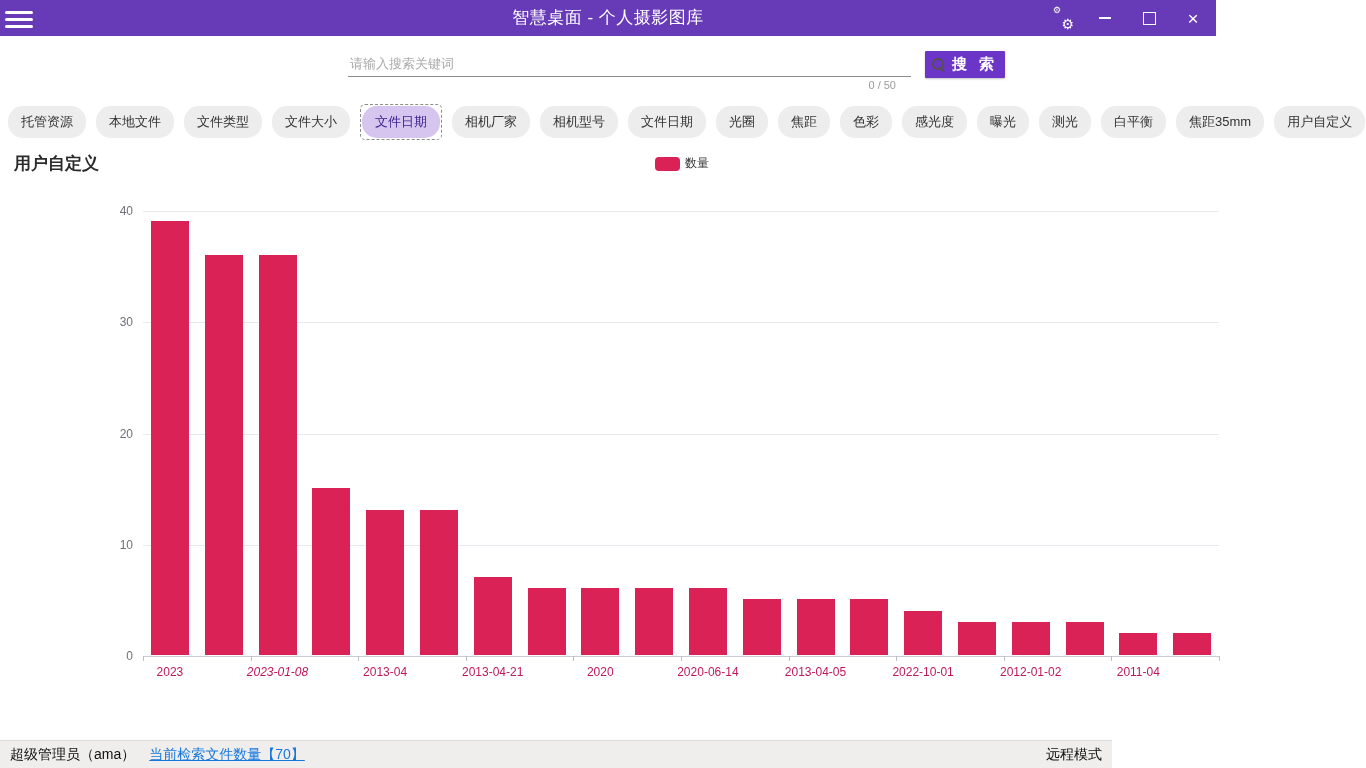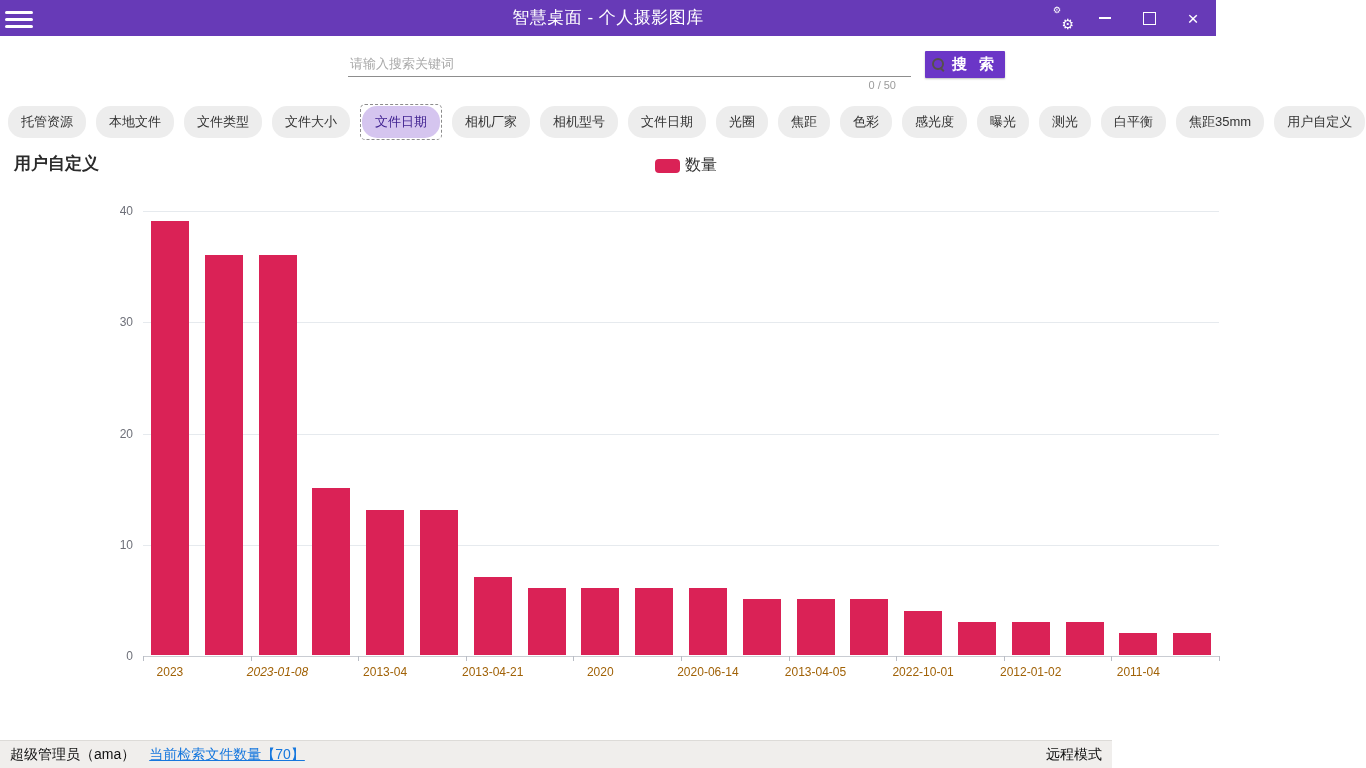--- a/index.html
+++ b/index.html
@@ -40,29 +40,29 @@
   
   #chips{position:absolute;left:8px;top:104px;width:1352px;display:flex;flex-wrap:nowrap;gap:10px;align-items:center;}
   .chip{background:#ededed;border-radius:15px;padding:7px 13px;font-size:13px;color:#333;white-space:nowrap;cursor:pointer;}
   .chip-selected-wrap{border:1px dashed #8c8c8c;border-radius:5px;padding:1px;}
   .chip-selected{background:var(--selected-chip-bg,#d5c5ef);color:var(--selected-chip-text,#3e1f8f);}
 
   
   #chart-title{position:absolute;left:14px;top:152px;font-size:17px;font-weight:bold;color:#2b2b2b;}
   #legend{position:absolute;left:655px;top:155px;display:flex;align-items:center;gap:5px;cursor:pointer;}
   #legend .swatch{width:25px;height:14px;border-radius:4px;background:var(--bar-color,#da2256);}
-  #legend .legend-label{font-size:16px;color:#333;}
+  #legend .legend-label{font-size:12px;color:#333;}
 
   #plot{position:absolute;left:143px;top:211px;width:1076px;height:445px;}
   .gridline{position:absolute;left:0;width:100%;height:1px;background:#e6eaee;}
   .gridline.axis{background:#c9ccd2;}
   .ylabel{position:absolute;font-size:12px;color:#6e7079;transform:translate(-100%,-50%);left:-10px;white-space:nowrap;}
   .bar{position:absolute;bottom:1px;background:var(--bar-color,#da2256);}
   .xtick{position:absolute;top:445px;width:1px;height:5px;background:#b9bdc5;}
-  .xlabel{position:absolute;top:454px;font-size:12px;color:#a16207;transform:translateX(-50%);white-space:nowrap;}
+  .xlabel{position:absolute;top:454px;font-size:12px;color:#be185d;transform:translateX(-50%);white-space:nowrap;}
 
   
   #statusbar{position:absolute;left:0;bottom:0;width:1112px;height:28px;background:#f0eeec;border-top:1px solid #dddbd8;
     display:flex;align-items:center;padding:0 10px;box-sizing:border-box;font-size:14px;color:#111;}
   #status-user{margin-right:14px;}
   #status-link{color:var(--link-blue,#1677dd);text-decoration:underline;cursor:pointer;}
   #status-mode{margin-left:auto;color:#111;}
 </style>
 </head>
 <body>

